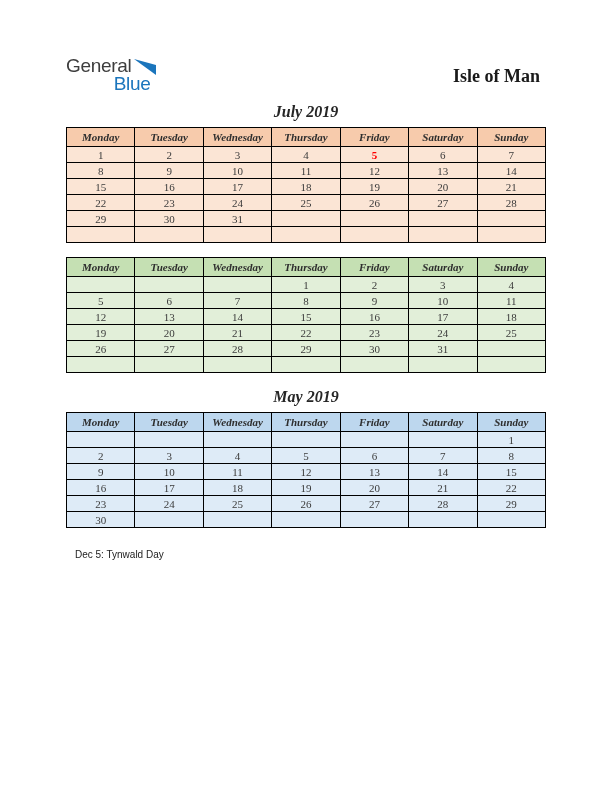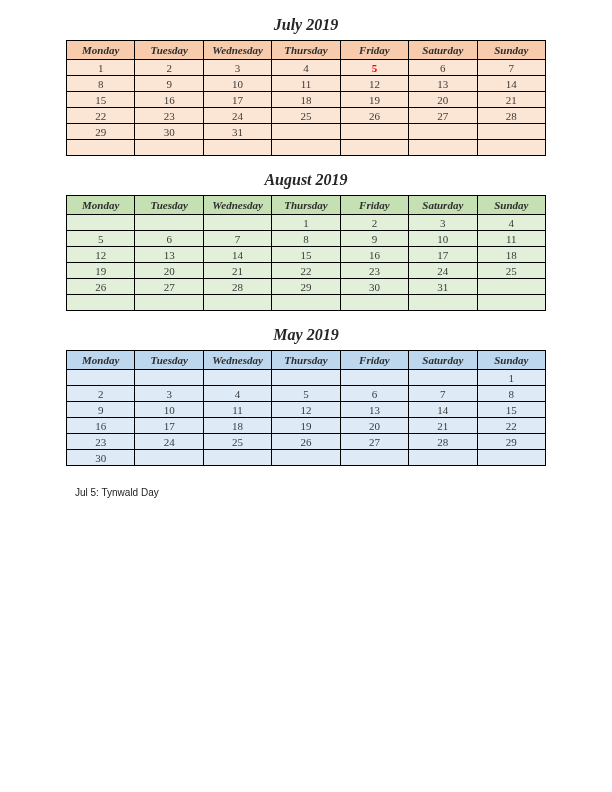--- a/index.html
+++ b/index.html
@@ -34,21 +34,21 @@
     font-size: 18px;
     font-weight: bold;
     color: #1a1a1a;
     margin-top: 10px;
     padding-right: 6px;
   }
 
   
   .months { }
   .month-section { margin-top: 14px; }
-  .month-section:first-child { margin-top: 15px; }
+  .month-section:first-child { margin-top: 9px; }
   .month-title {
     text-align: center;
     font-size: 16px;
     font-weight: bold;
     font-style: italic;
     color: #262626;
     line-height: 20px;
     margin: 0 0 5px 0;
   }
   table.calendar-table {
@@ -85,20 +85,32 @@
     font-size: 10px;
     color: #222222;
   }
 </style>
 </head>
 <body>
 
 <div class="page">
   <div class="content">
 
+    <div class="header">
+      <div class="logo">
+        <div class="logo-top">
+          <span class="logo-general" style="color: rgb(61, 61, 61);">General</span>
+          <svg class="logo-triangle" width="22" height="17" viewBox="0 0 22 17">
+            <polygon points="0,1 22,7 22,17" fill="#1B75BC"></polygon>
+          </svg>
+        </div>
+        <div class="logo-blue" style="color: rgb(27, 117, 188);">Blue</div>
+      </div>
+      <div class="page-title">Isle of Man</div>
+    </div>
 
     <div class="months">
         <section class="month-section">
           <div class="month-title">July 2019</div>
           <table class="calendar-table">
             <thead>
               <tr>
                 <th style="background: rgb(247, 203, 172);">Monday</th>
                 <th style="background: rgb(247, 203, 172);">Tuesday</th>
                 <th style="background: rgb(247, 203, 172);">Wednesday</th>
@@ -160,21 +172,20 @@
                 <td style="background: rgb(251, 229, 213);"></td>
                 <td style="background: rgb(251, 229, 213);"></td>
                 <td style="background: rgb(251, 229, 213);"></td>
                 <td style="background: rgb(251, 229, 213);"></td>
                 <td style="background: rgb(251, 229, 213);"></td>
               </tr>
             </tbody>
           </table>
         </section>
         <section class="month-section">
-          <div class="month-title">August 2019</div>
           <table class="calendar-table">
             <thead>
               <tr>
                 <th style="background: rgb(197, 224, 179);">Monday</th>
                 <th style="background: rgb(197, 224, 179);">Tuesday</th>
                 <th style="background: rgb(197, 224, 179);">Wednesday</th>
                 <th style="background: rgb(197, 224, 179);">Thursday</th>
                 <th style="background: rgb(197, 224, 179);">Friday</th>
                 <th style="background: rgb(197, 224, 179);">Saturday</th>
                 <th style="background: rgb(197, 224, 179);">Sunday</th>
@@ -305,16 +316,16 @@
                 <td style="background: rgb(222, 235, 247);"></td>
                 <td style="background: rgb(222, 235, 247);"></td>
                 <td style="background: rgb(222, 235, 247);"></td>
                 <td style="background: rgb(222, 235, 247);"></td>
               </tr>
             </tbody>
           </table>
         </section>
       </div>
 
-    <div class="footnote">Jul 5: Tynwald Day</div>
+    <div class="footnote">Dec 5: Tynwald Day</div>
 
   </div>
 </div>
 
 </body></html>

